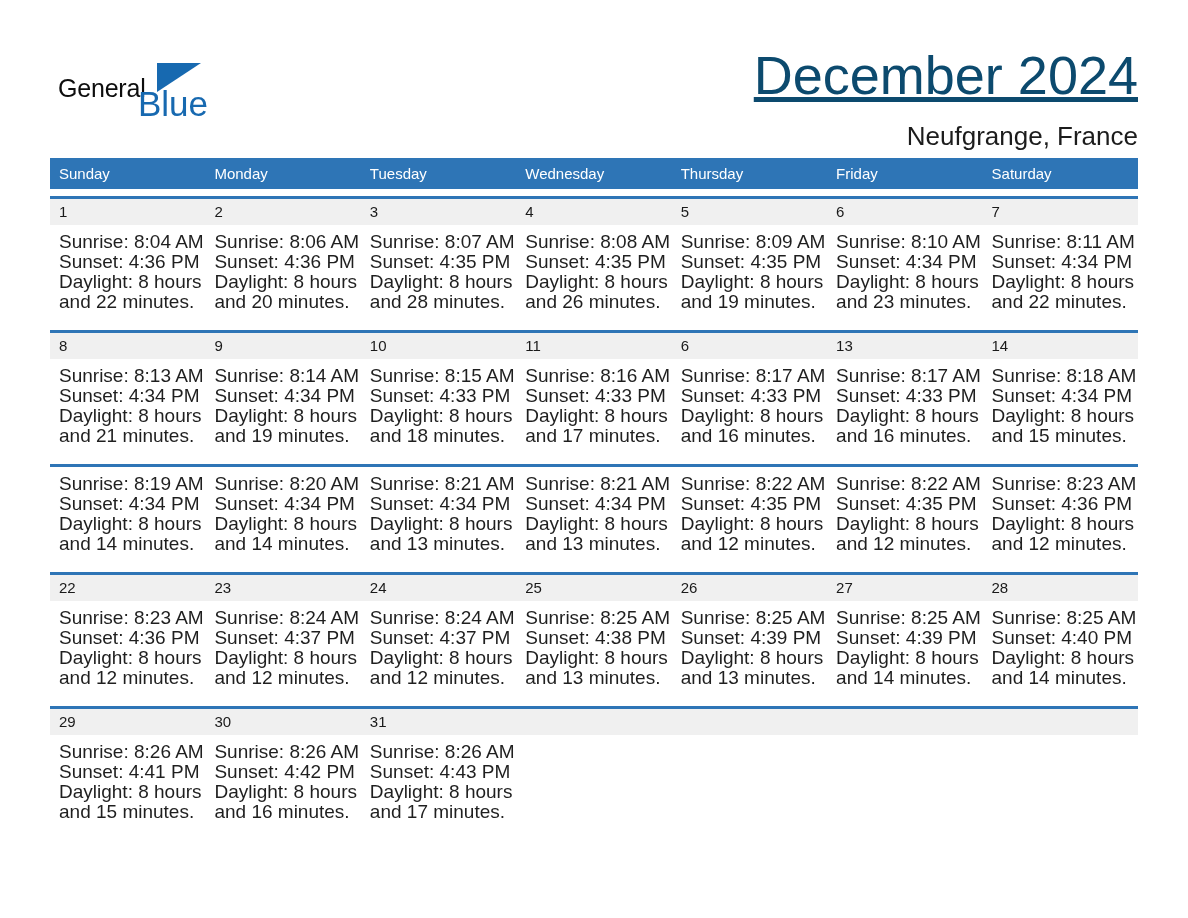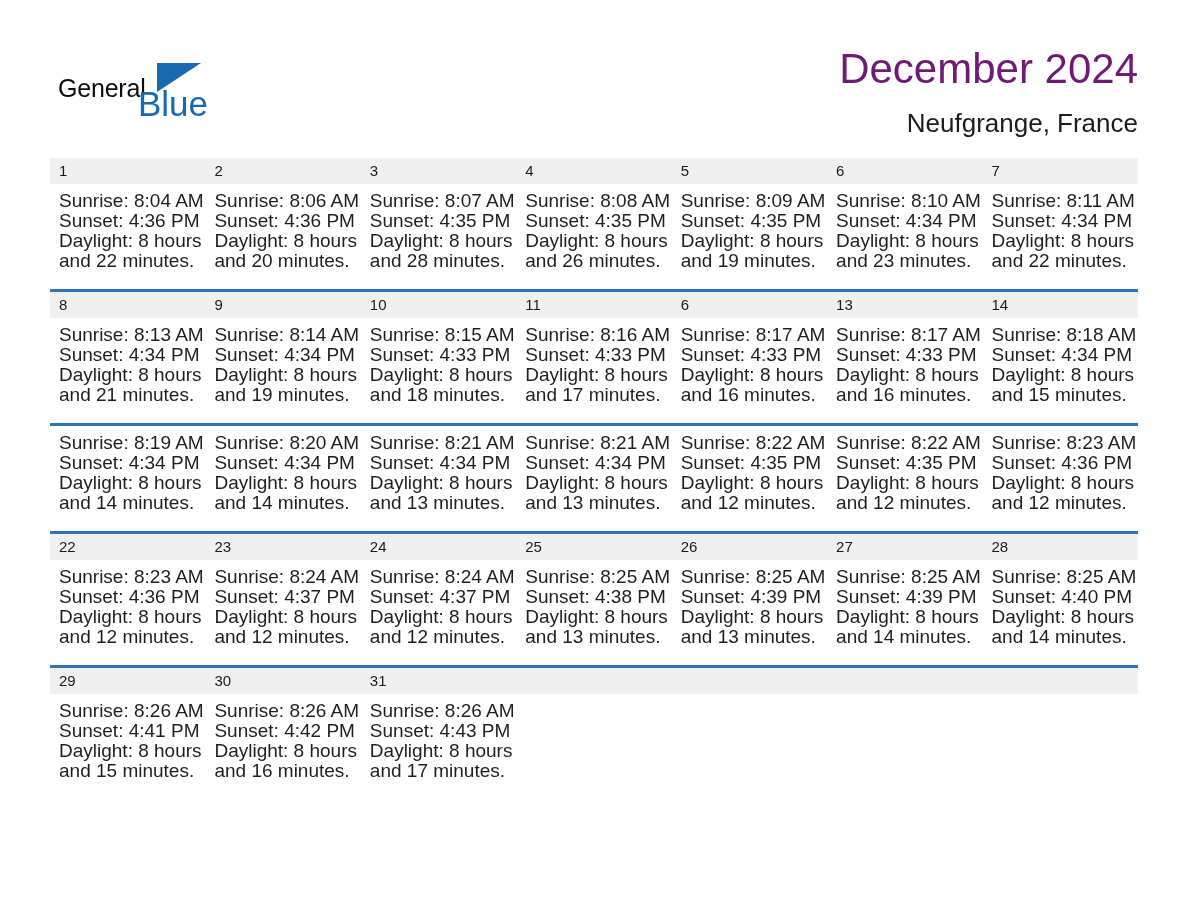--- a/index.html
+++ b/index.html
@@ -69,25 +69,26 @@
     line-height: 1;
   }
 
   .title-block {
     position: absolute;
     right: 0;
     top: 0;
     text-align: right;
   }
   .cal-title {
-    font-size: 42px;
+    font-size: 54px;
     font-weight: normal;
-    color: #701a75;
+    color: #0c4a6e;
     line-height: 1.08;
     white-space: nowrap;
+    text-decoration: underline;
   }
   .cal-subtitle {
     margin-top: 18px;
     font-size: 26px;
     font-weight: normal;
     color: #1c1c1c;
     line-height: 1.1;
     white-space: nowrap;
   }
 
@@ -179,20 +180,29 @@
 
     <div class="title-block">
       <div class="cal-title">December 2024</div>
       <div class="cal-subtitle">Neufgrange, France</div>
     </div>
 
   </div>
 
   <div class="calendar">
 
+    <div class="weekday-row">
+      <div class="weekday-cell">Sunday</div>
+      <div class="weekday-cell">Monday</div>
+      <div class="weekday-cell">Tuesday</div>
+      <div class="weekday-cell">Wednesday</div>
+      <div class="weekday-cell">Thursday</div>
+      <div class="weekday-cell">Friday</div>
+      <div class="weekday-cell">Saturday</div>
+    </div>
 
     <div class="week-row">
       <div class="week-daterow">
         <div class="daynum-cell">1</div>
         <div class="daynum-cell">2</div>
         <div class="daynum-cell">3</div>
         <div class="daynum-cell">4</div>
         <div class="daynum-cell">5</div>
         <div class="daynum-cell">6</div>
         <div class="daynum-cell">7</div>

